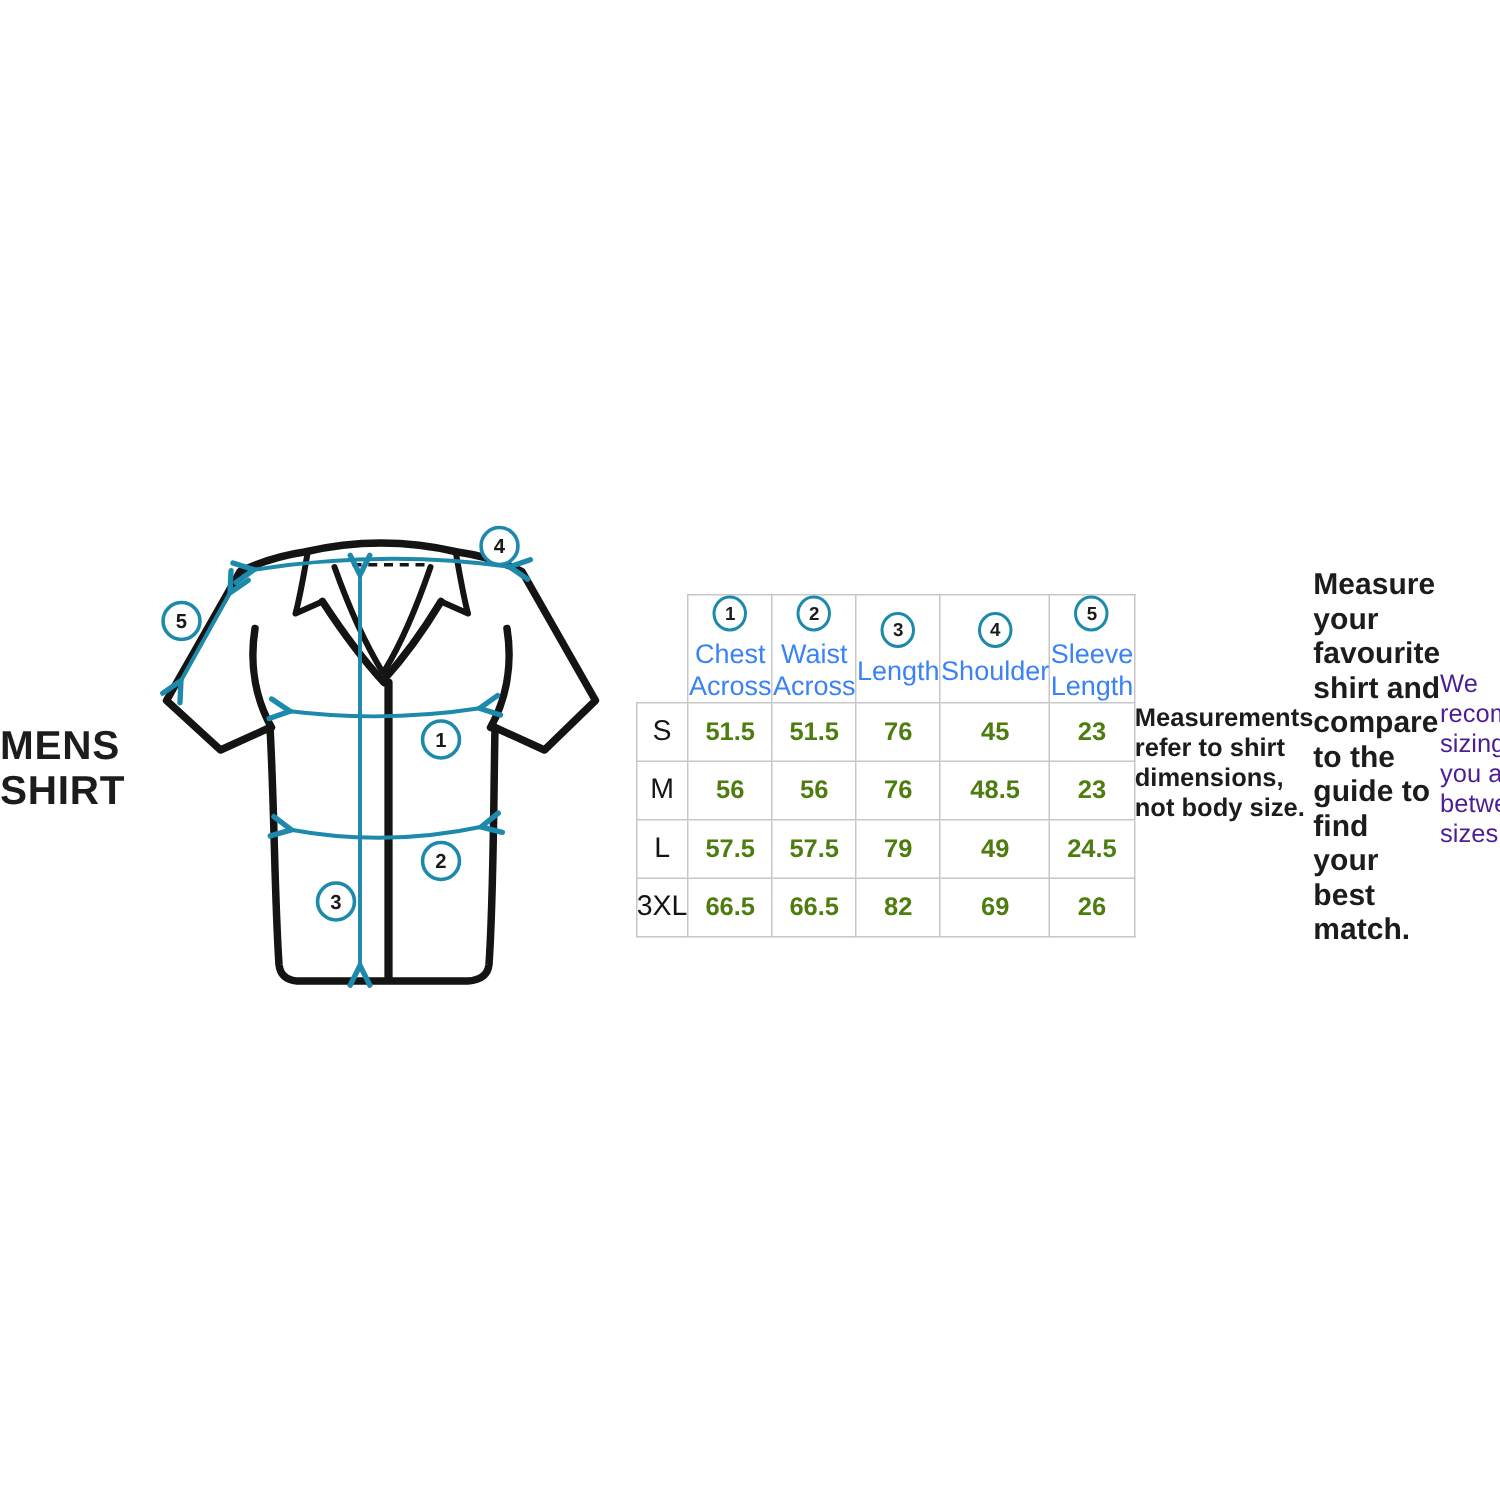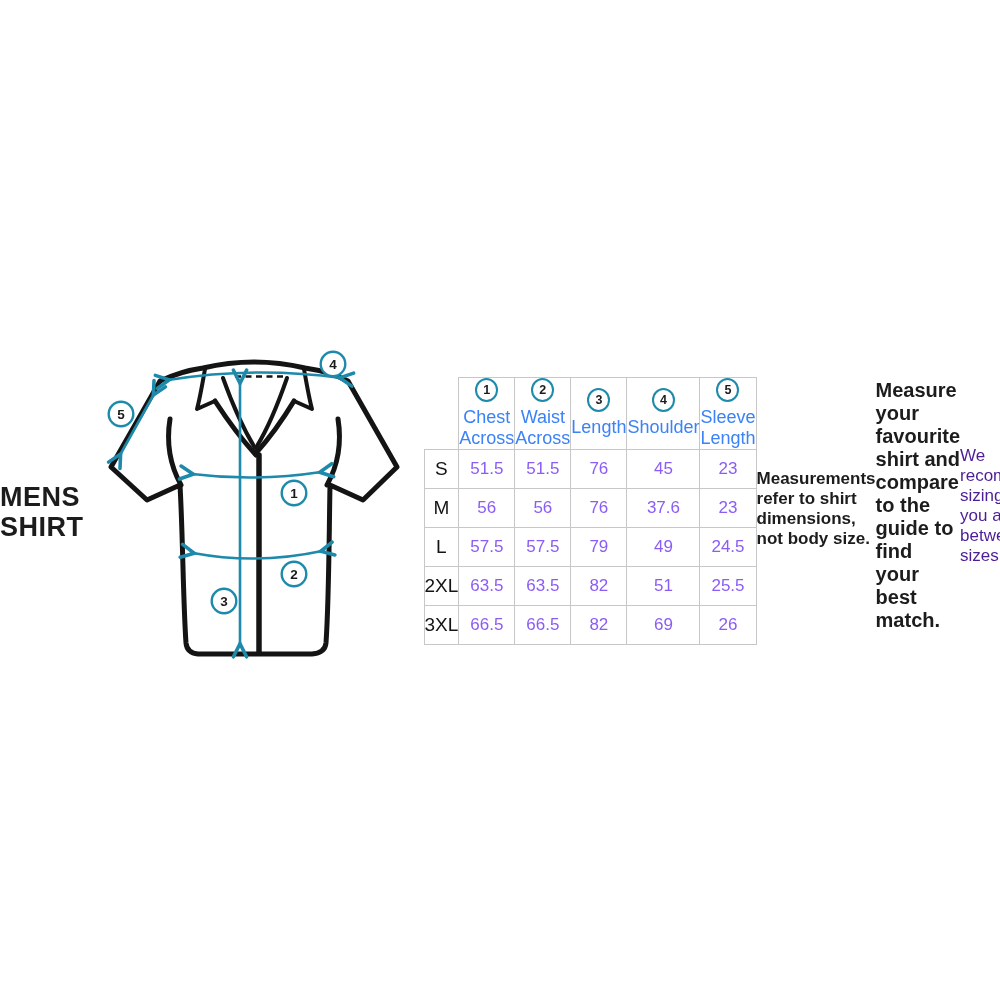--- a/index.html
+++ b/index.html
@@ -24,21 +24,21 @@
   .size-table thead th.corner{border:none;}
   .hdr-cell{display:flex;flex-direction:column;align-items:center;justify-content:center;gap:5px;}
   .colnum{
     display:inline-flex;align-items:center;justify-content:center;
     width:19px;height:20px;border:2px solid #1d8aab;border-radius:50%;
     font-size:12.5px;font-weight:600;color:#1c1c1c;
   }
   .collabel{font-size:18px;color:#3b82f6;}
   .size-table tbody tr{height:39px;}
   .size-table tbody th{font-size:19px;font-weight:500;color:#141414;}
-  .size-table tbody td{font-size:17px;font-weight:400;color:#8b5cf6;}
+  .size-table tbody td{font-size:17px;font-weight:700;color:#4d7c0f;}
   .footer-1{margin-top:17px;font-size:17px;font-weight:700;}
   .footer-2{margin-top:11px;font-size:20px;font-weight:700;}
   .footer-3{margin-top:11px;font-size:17px;font-weight:300;color:#4c1d95;}
 </style>
 </head>
 <body>
 
 <div class="page">
 
   <div class="title">MENS SHIRT</div>
@@ -146,38 +146,30 @@
         <td>51.5</td>
         <td>76</td>
         <td>45</td>
         <td>23</td>
       </tr>
       <tr>
         <th>M</th>
         <td>56</td>
         <td>56</td>
         <td>76</td>
-        <td>37.6</td>
+        <td>48.5</td>
         <td>23</td>
       </tr>
       <tr>
         <th>L</th>
         <td>57.5</td>
         <td>57.5</td>
         <td>79</td>
         <td>49</td>
         <td>24.5</td>
-      </tr>
-      <tr>
-        <th>2XL</th>
-        <td>63.5</td>
-        <td>63.5</td>
-        <td>82</td>
-        <td>51</td>
-        <td>25.5</td>
       </tr>
       <tr>
         <th>3XL</th>
         <td>66.5</td>
         <td>66.5</td>
         <td>82</td>
         <td>69</td>
         <td>26</td>
       </tr>
     </tbody>

